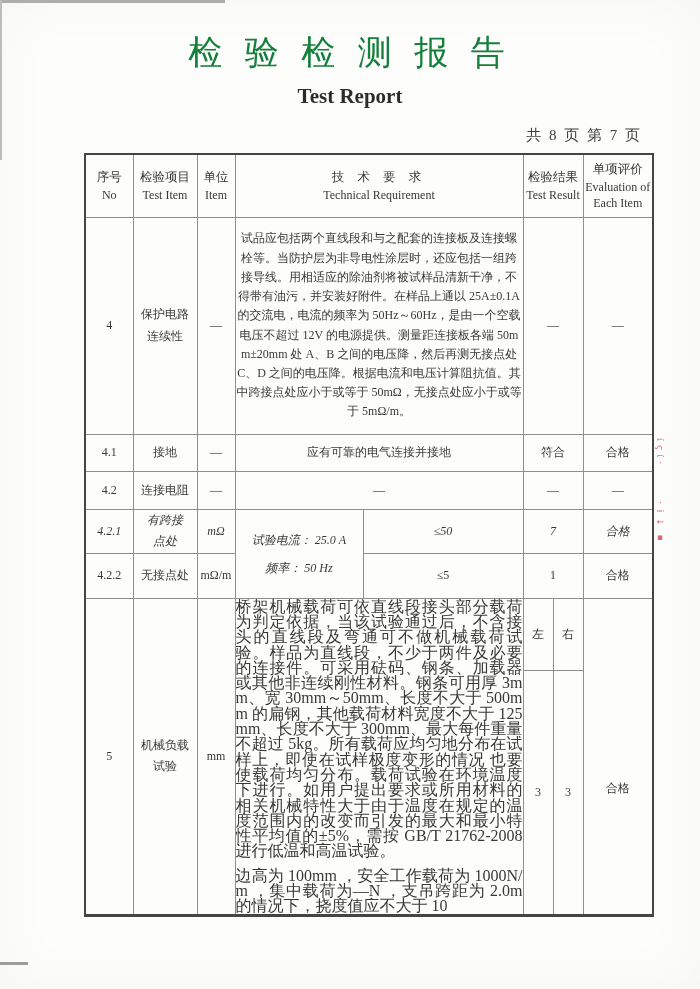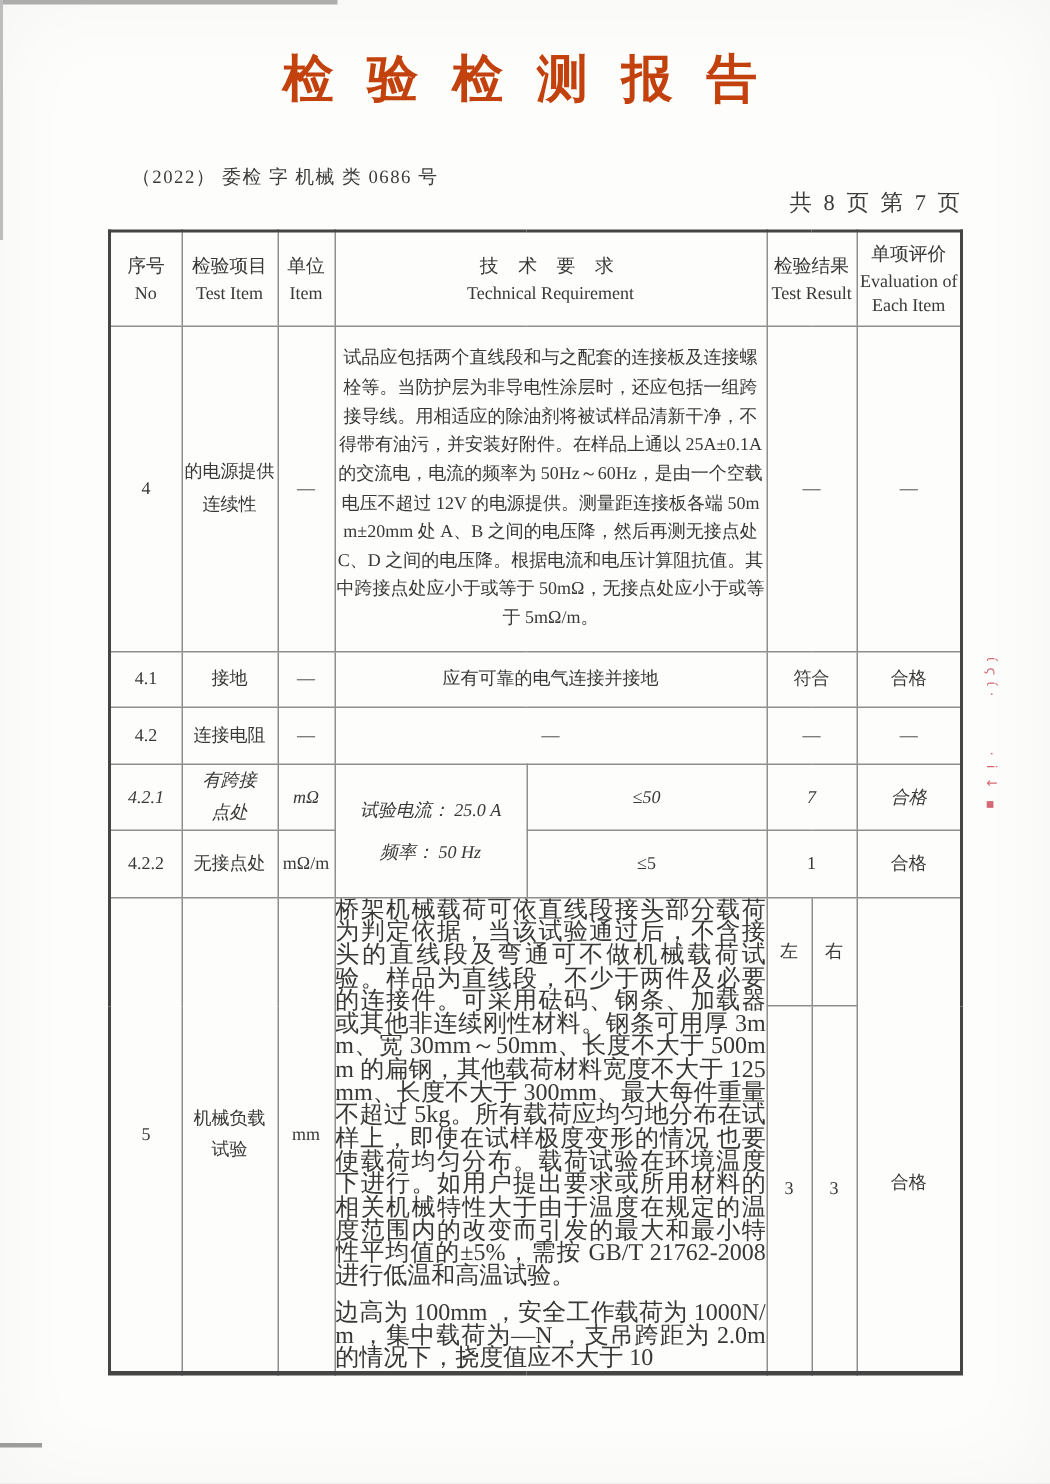--- a/index.html
+++ b/index.html
@@ -13,32 +13,32 @@
     color:#343434;
     box-shadow:inset 0 0 60px rgba(0,0,0,0.035);
   }
   
   .edge-top{position:absolute;top:0;left:0;width:225px;height:3px;background:#adadad;}
   .edge-left{position:absolute;top:0;left:0;width:2px;height:160px;background:#bdbdbd;}
   .corner-mark{position:absolute;left:0;top:962px;width:28px;height:3px;background:#9c9c9c;}
 
   .title{
     position:absolute;top:30px;left:0;width:100%;
-    text-align:center;font-size:34px;font-weight:bold;
-    letter-spacing:7px;color:#c2410c;white-space:nowrap;
+    text-align:center;font-size:34px;font-weight:normal;
+    letter-spacing:7px;color:#15803d;white-space:nowrap;
   }
   .subtitle{
     position:absolute;top:84px;left:0;width:100%;
     text-align:center;font-size:21px;font-weight:bold;color:#2c2c2c;
   }
   .report-no{position:absolute;top:110px;left:88px;font-size:12.5px;letter-spacing:1px;color:#3c3c3c;}
   .page-info{position:absolute;top:126px;right:58px;font-size:15px;letter-spacing:2px;color:#3c3c3c;}
 
   table.report{
-    position:absolute;left:72px;top:153px;
+    position:absolute;left:84px;top:153px;
     width:568px;border-collapse:collapse;table-layout:fixed;
     border:2px solid #454545;border-bottom-width:3px;
   }
   table.report td{
     border:1px solid #8f8f8f;
     text-align:center;vertical-align:middle;
     font-size:12px;color:#383838;
     padding:0;overflow:hidden;
   }
   tr.h-head{height:63px;}
@@ -83,21 +83,21 @@
 </head>
 <body>
 
 <div class="page">
 
   <div class="edge-top"></div>
   <div class="edge-left"></div>
   <div class="corner-mark"></div>
 
   <div class="title">检 验 检 测 报 告</div>
-  <div class="report-no">（2022）  委检 字 机械 类 0686 号</div>
+  <div class="subtitle">Test Report</div>
   <div class="page-info">共 8 页 第 7 页</div>
 
   <table class="report">
     <colgroup>
       <col style="width:48px">
         <col style="width:64px">
         <col style="width:38px">
       <col style="width:128px">
         <col style="width:160px">
       <col style="width:30px">
@@ -129,21 +129,21 @@
       </td>
       <td>
         <span class="cn">单项评价</span>
         <span class="en">Evaluation of
 Each Item</span>
       </td>
     </tr>
 
     <tr class="h-r4">
       <td>4</td>
-      <td class="ml">的电源提供
+      <td class="ml">保护电路
 连续性</td>
       <td>—</td>
       <td colspan="2" class="para">试品应包括两个直线段和与之配套的连接板及连接螺栓等。当防护层为非导电性涂层时，还应包括一组跨接导线。用相适应的除油剂将被试样品清新干净，不得带有油污，并安装好附件。在样品上通以 25A±0.1A 的交流电，电流的频率为 50Hz～60Hz，是由一个空载电压不超过 12V 的电源提供。测量距连接板各端 50mm±20mm 处 A、B 之间的电压降，然后再测无接点处 C、D 之间的电压降。根据电流和电压计算阻抗值。其中跨接点处应小于或等于 50mΩ，无接点处应小于或等于 5mΩ/m。</td>
       <td colspan="2">—</td>
       <td>—</td>
     </tr>
 
     <tr class="h-r41">
       <td>4.1</td>
       <td>接地</td>

